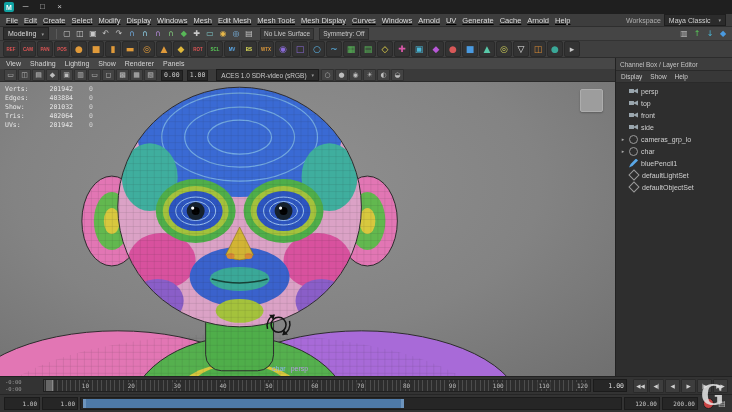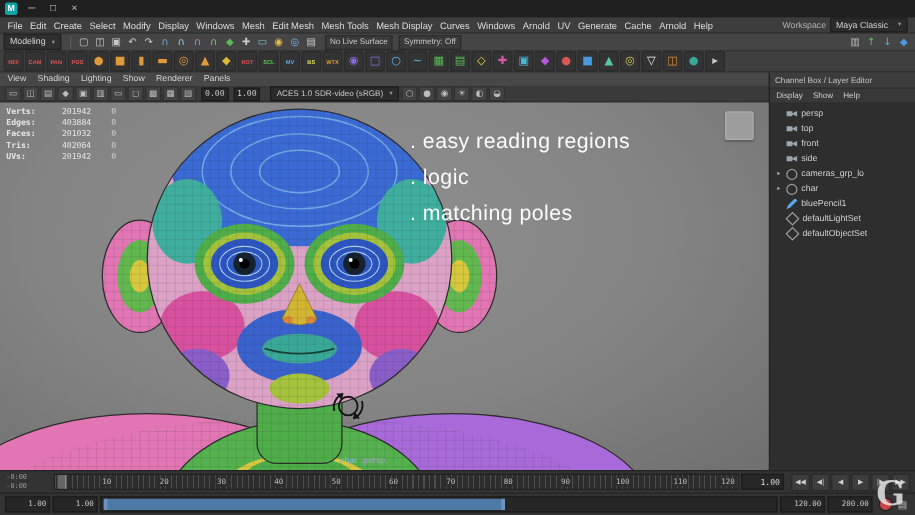--- a/index.html
+++ b/index.html
@@ -8,21 +8,21 @@
 
   
   .titlebar{height:14px;background:#1f1f1f;display:flex;align-items:center;padding:0 4px;gap:4px;flex:none;}
   .app-badge{width:10px;height:10px;background:#0fa3a3;color:#fff;font-size:7px;font-weight:bold;display:flex;align-items:center;justify-content:center;border-radius:2px;flex:none;}
   .title-text{font-size:8px;color:#b8b8b8;white-space:nowrap;overflow:hidden;text-overflow:ellipsis;flex:1;}
   .win-btns{display:flex;gap:2px;color:#c8c8c8;font-size:8px;flex:none;}
   .win-btn{width:15px;text-align:center;line-height:12px;}
 
   
   .menubar{height:12px;background:#3d3d3d;display:flex;align-items:center;padding:0 6px;flex:none;border-bottom:1px solid #2e2e2e;}
-  .menu-items{display:flex;gap:6px;align-items:flex-start;}
+  .menu-items{display:flex;gap:6px;align-items:flex-start;text-decoration:underline;}
   .menu-item{font-size:7.5px;color:#dcdcdc;white-space:nowrap;}
   .menubar-spacer{flex:1;}
   .workspace{display:flex;align-items:center;gap:3px;}
   .workspace-label{font-size:7px;color:#b0b0b0;}
   .workspace-select{background:#2b2b2b;border:1px solid #1e1e1e;color:#d0d0d0;font-size:7px;padding:0 4px;height:10px;display:flex;align-items:center;gap:8px;}
 
   
   .statusline{height:13px;background:#454545;display:flex;align-items:center;padding:0 3px;gap:1px;flex:none;border-bottom:1px solid #333;}
   .menuset{background:#2f2f2f;border:1px solid #222;height:11px;display:flex;align-items:center;gap:5px;padding:0 4px;font-size:7px;color:#d8d8d8;margin-right:3px;}
   .sl-divider{width:1px;height:10px;background:#5a5a5a;margin:0 3px;flex:none;}
@@ -46,21 +46,21 @@
   .pt-icon{width:11px;height:10px;display:flex;align-items:center;justify-content:center;font-size:7px;color:#bdbdbd;background:#434343;border:1px solid #303030;border-radius:1px;font-family:"DejaVu Sans",sans-serif;}
   .pt-field{background:#262626;border:1px solid #1c1c1c;color:#ccc;font-size:6.5px;height:9px;display:flex;align-items:center;padding:0 2px;font-family:"DejaVu Sans Mono",monospace;margin-left:2px;}
   .colorspace{background:#2b2b2b;border:1px solid #1c1c1c;color:#c8c8c8;font-size:6.5px;height:10px;display:flex;align-items:center;gap:5px;padding:0 4px;margin-left:6px;white-space:nowrap;}
   .caret{font-size:5px;color:#999;font-family:"DejaVu Sans",sans-serif;}
 
   
   .viewport{flex:1;position:relative;background:radial-gradient(ellipse at 45% 35%, #909090 0%, #838383 55%, #6f6f6f 100%);overflow:hidden;}
   .viewport svg{position:absolute;inset:0;width:100%;height:100%;}
   .hud{position:absolute;top:3px;left:5px;font-family:"DejaVu Sans Mono",monospace;font-size:6.5px;color:#e6e6e6;line-height:1.4;}
   .hud-row{display:flex;}
-  .hud-label{width:32px;font-weight:bold;}
+  .hud-label{width:32px;}
   .hud-value{width:36px;text-align:right;}
   .hud-sel{width:20px;text-align:right;color:#d2d2d2;}
   .overlay-text{position:absolute;left:328px;top:16px;color:#fbfbfb;font-size:17px;letter-spacing:.4px;line-height:29px;font-weight:400;white-space:nowrap;}
   .corner-widget{position:absolute;top:7px;right:12px;width:21px;height:21px;background:#9d9d9d;border:1px solid #adadad;border-radius:2px;box-shadow:0 1px 2px rgba(0,0,0,.25);}
   .camera-label{position:absolute;left:272px;bottom:4px;font-size:7px;display:flex;gap:5px;}
   .cam-a{color:#8ab4e8;}
   .cam-b{color:#b49ae0;}
 
   
   .right-panel{width:116px;background:#333;border-left:1px solid #222;display:flex;flex-direction:column;flex:none;}
@@ -587,44 +587,38 @@
               <span class="hud-sel">0</span>
             </div>
 
             <div class="hud-row">
               <span class="hud-label">Edges:</span>
               <span class="hud-value">403884</span>
               <span class="hud-sel">0</span>
             </div>
 
             <div class="hud-row">
-              <span class="hud-label">Faces:</span>
+              <span class="hud-label">Show:</span>
               <span class="hud-value">201032</span>
               <span class="hud-sel">0</span>
             </div>
 
             <div class="hud-row">
               <span class="hud-label">Tris:</span>
               <span class="hud-value">402064</span>
               <span class="hud-sel">0</span>
             </div>
 
             <div class="hud-row">
               <span class="hud-label">UVs:</span>
               <span class="hud-value">201942</span>
               <span class="hud-sel">0</span>
             </div>
           </div>
 
-        <div class="overlay-text">
-
-        <div>. easy reading regions</div>
-            <div>. logic</div>
-            <div>. matching poles</div>
-          </div>
 
         <div class="corner-widget"></div>
 
         <div class="camera-label">
           <span class="cam-a">char</span>
           <span class="cam-b">persp</span>
         </div>
       </div>
     </div>
 

